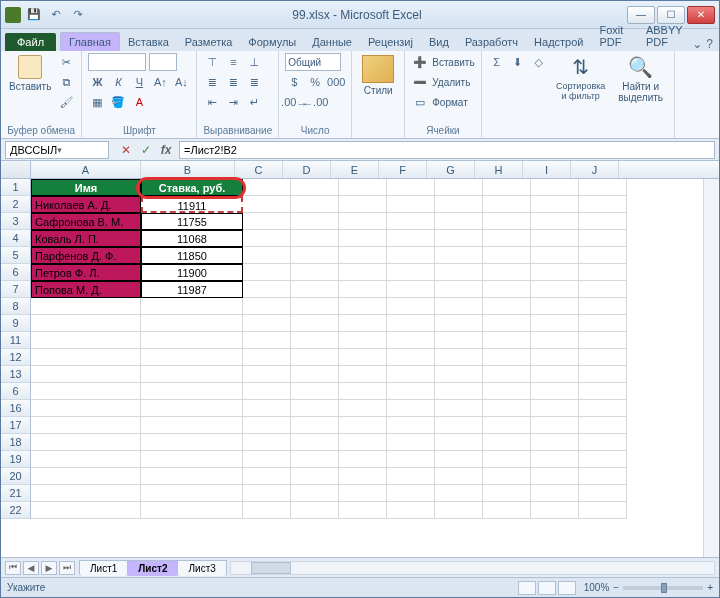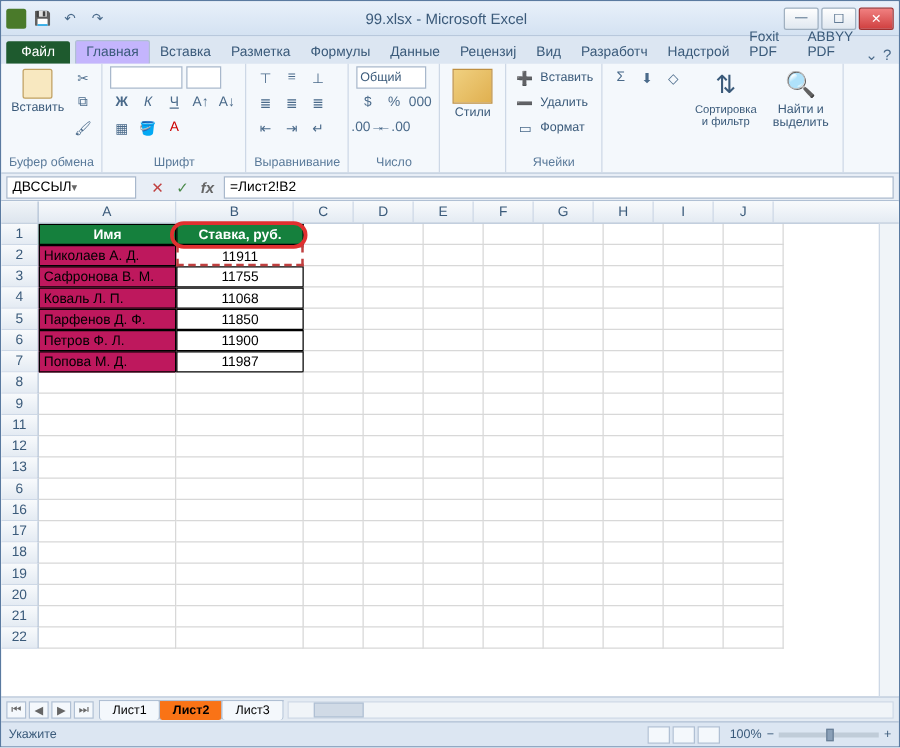--- a/index.html
+++ b/index.html
@@ -67,21 +67,21 @@
 .name-cell { background: #be185d; border: 1px solid #000; }
 .val-cell { border: 1px solid #000; text-align: center; }
 .editing { border: 2px dashed #c04040 !important; position: relative; }
 .highlight-oval { position: absolute; border: 3px solid #e03030; border-radius: 12px; pointer-events: none; z-index: 10; }
 
 
 .sheet-tabs-bar { height: 20px; background: #e4ebf3; border-top: 1px solid #b0c0d4; display: flex; align-items: center; font-size: 10px; }
 .sheet-nav { display: flex; gap: 2px; padding: 0 4px; }
 .sheet-nav-btn { width: 16px; height: 14px; border: 1px solid #b0c0d4; background: #f4f8fc; display: flex; align-items: center; justify-content: center; cursor: pointer; font-size: 9px; color: #666; }
 .sheet-tab { padding: 2px 10px; background: #f4f8fc; border: 1px solid #b0c0d4; border-bottom: none; margin-right: -1px; cursor: pointer; border-radius: 0 0 3px 3px; }
-.sheet-tab.active { background: #f97316; font-weight: bold; }
+.sheet-tab.active { background: #c4b5fd; font-weight: bold; }
 .hscroll { flex: 1; margin: 0 4px; height: 14px; background: #f0f4f8; border: 1px solid #cdd8e6; position: relative; }
 .hscroll-thumb { position: absolute; left: 20px; width: 40px; top: 0; bottom: 0; background: #d0dae6; border: 1px solid #b0c0d4; }
 .vscroll { position: absolute; right: 0; top: 18px; bottom: 0; width: 16px; background: #f0f4f8; border-left: 1px solid #cdd8e6; }
 .status-bar { height: 20px; background: #dce6f2; border-top: 1px solid #b0c0d4; display: flex; align-items: center; font-size: 10px; color: #3a5a7a; padding: 0 6px; }
 .status-bar .spacer { flex: 1; }
 .view-btns { display: flex; gap: 2px; }
 .view-btn { width: 18px; height: 14px; border: 1px solid #b0c0d4; background: #f4f8fc; cursor: pointer; }
 .zoom { display: flex; align-items: center; gap: 4px; margin-left: 8px; }
 .zoom-slider { width: 80px; height: 4px; background: #c0ccd8; position: relative; }
 .zoom-thumb { position: absolute; left: 38px; top: -3px; width: 6px; height: 10px; background: #8aa0b8; border: 1px solid #6a8098; }

